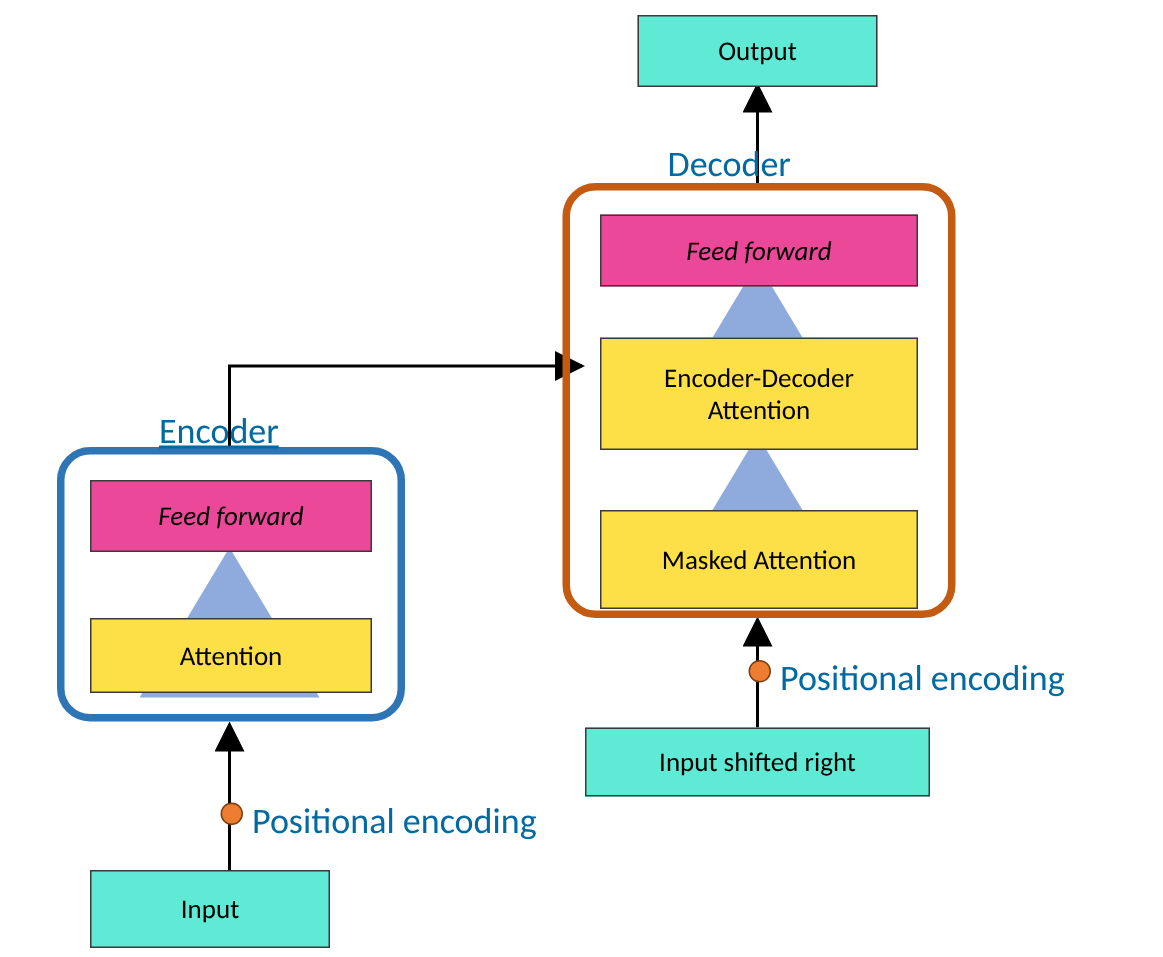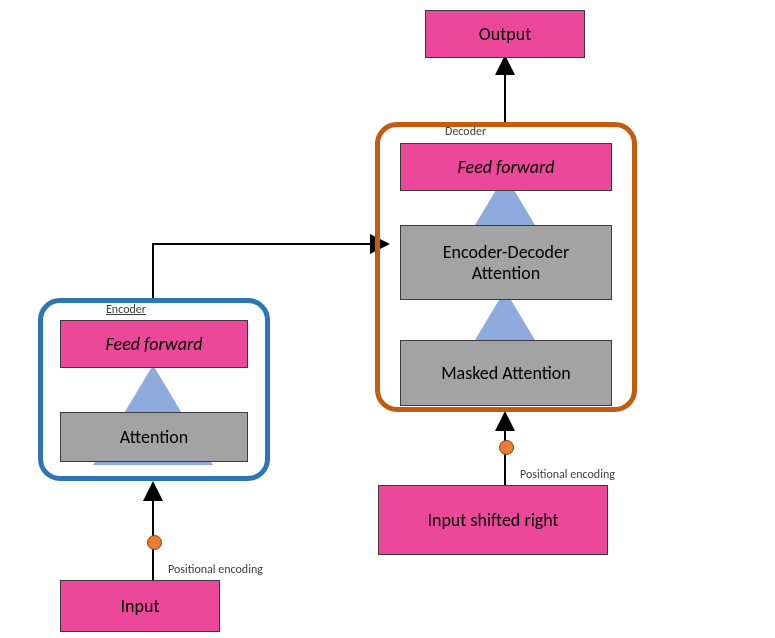--- a/index.html
+++ b/index.html
@@ -20,37 +20,36 @@
   .box {
     position: absolute;
     border: 1px solid #3a3a3a;
     display: flex;
     align-items: center;
     justify-content: center;
     text-align: center;
     box-sizing: border-box;
     line-height: 1.15;
   }
-  .green { background: #ec4899; }
-  .gray  { background: #a3a3a3; }
+  .green { background: #5eead4; }
+  .gray  { background: #fde047; }
   .yellow{ background: #ec4899; font-style: italic; }
   .rounded-container {
     position: absolute;
     border-radius: 22px;
     background: transparent;
     box-sizing: border-box;
   }
   .encoder-border { border: 5px solid #2e75b6; }
   .decoder-border { border: 5px solid #c55a11; }
   .label {
     position: absolute;
-    font-size: 12px;
-    color: #404040;
+    font-size: 24px;
+    color: #0369a1;
     white-space: nowrap;
-    margin-top: 29px;
   }
   .dot {
     position: absolute;
     width: 15px;
     height: 15px;
     background: #ed7d31;
     border: 1px solid #7a3e12;
     border-radius: 50%;
     box-sizing: border-box;
   }
@@ -108,21 +107,21 @@
 Attention</span>
   </div>
 
   <div class="box gray" style="left:400px; top:340px; width:212px; height:66px;">
     <span>Masked Attention</span>
   </div>
 
   <div class="dot" style="left:499px; top:440px;"></div>
   <div class="label" style="left:520px; top:438px;">Positional encoding</div>
 
-  <div class="box green" style="left:378px; top:485px; width:230px; height:70px;">
+  <div class="box green" style="left:390px; top:485px; width:230px; height:46px;">
     <span>Input shifted right</span>
   </div>
 
   <div class="rounded-container encoder-border" style="left:38px; top:298px; width:232px; height:183px;"></div>
   <div class="label" style="left:106px; top:273px;text-decoration:underline;">Encoder</div>
 
   <div class="box yellow" style="left:60px; top:320px; width:188px; height:48px;">
     <span>Feed forward</span>
   </div>
 

